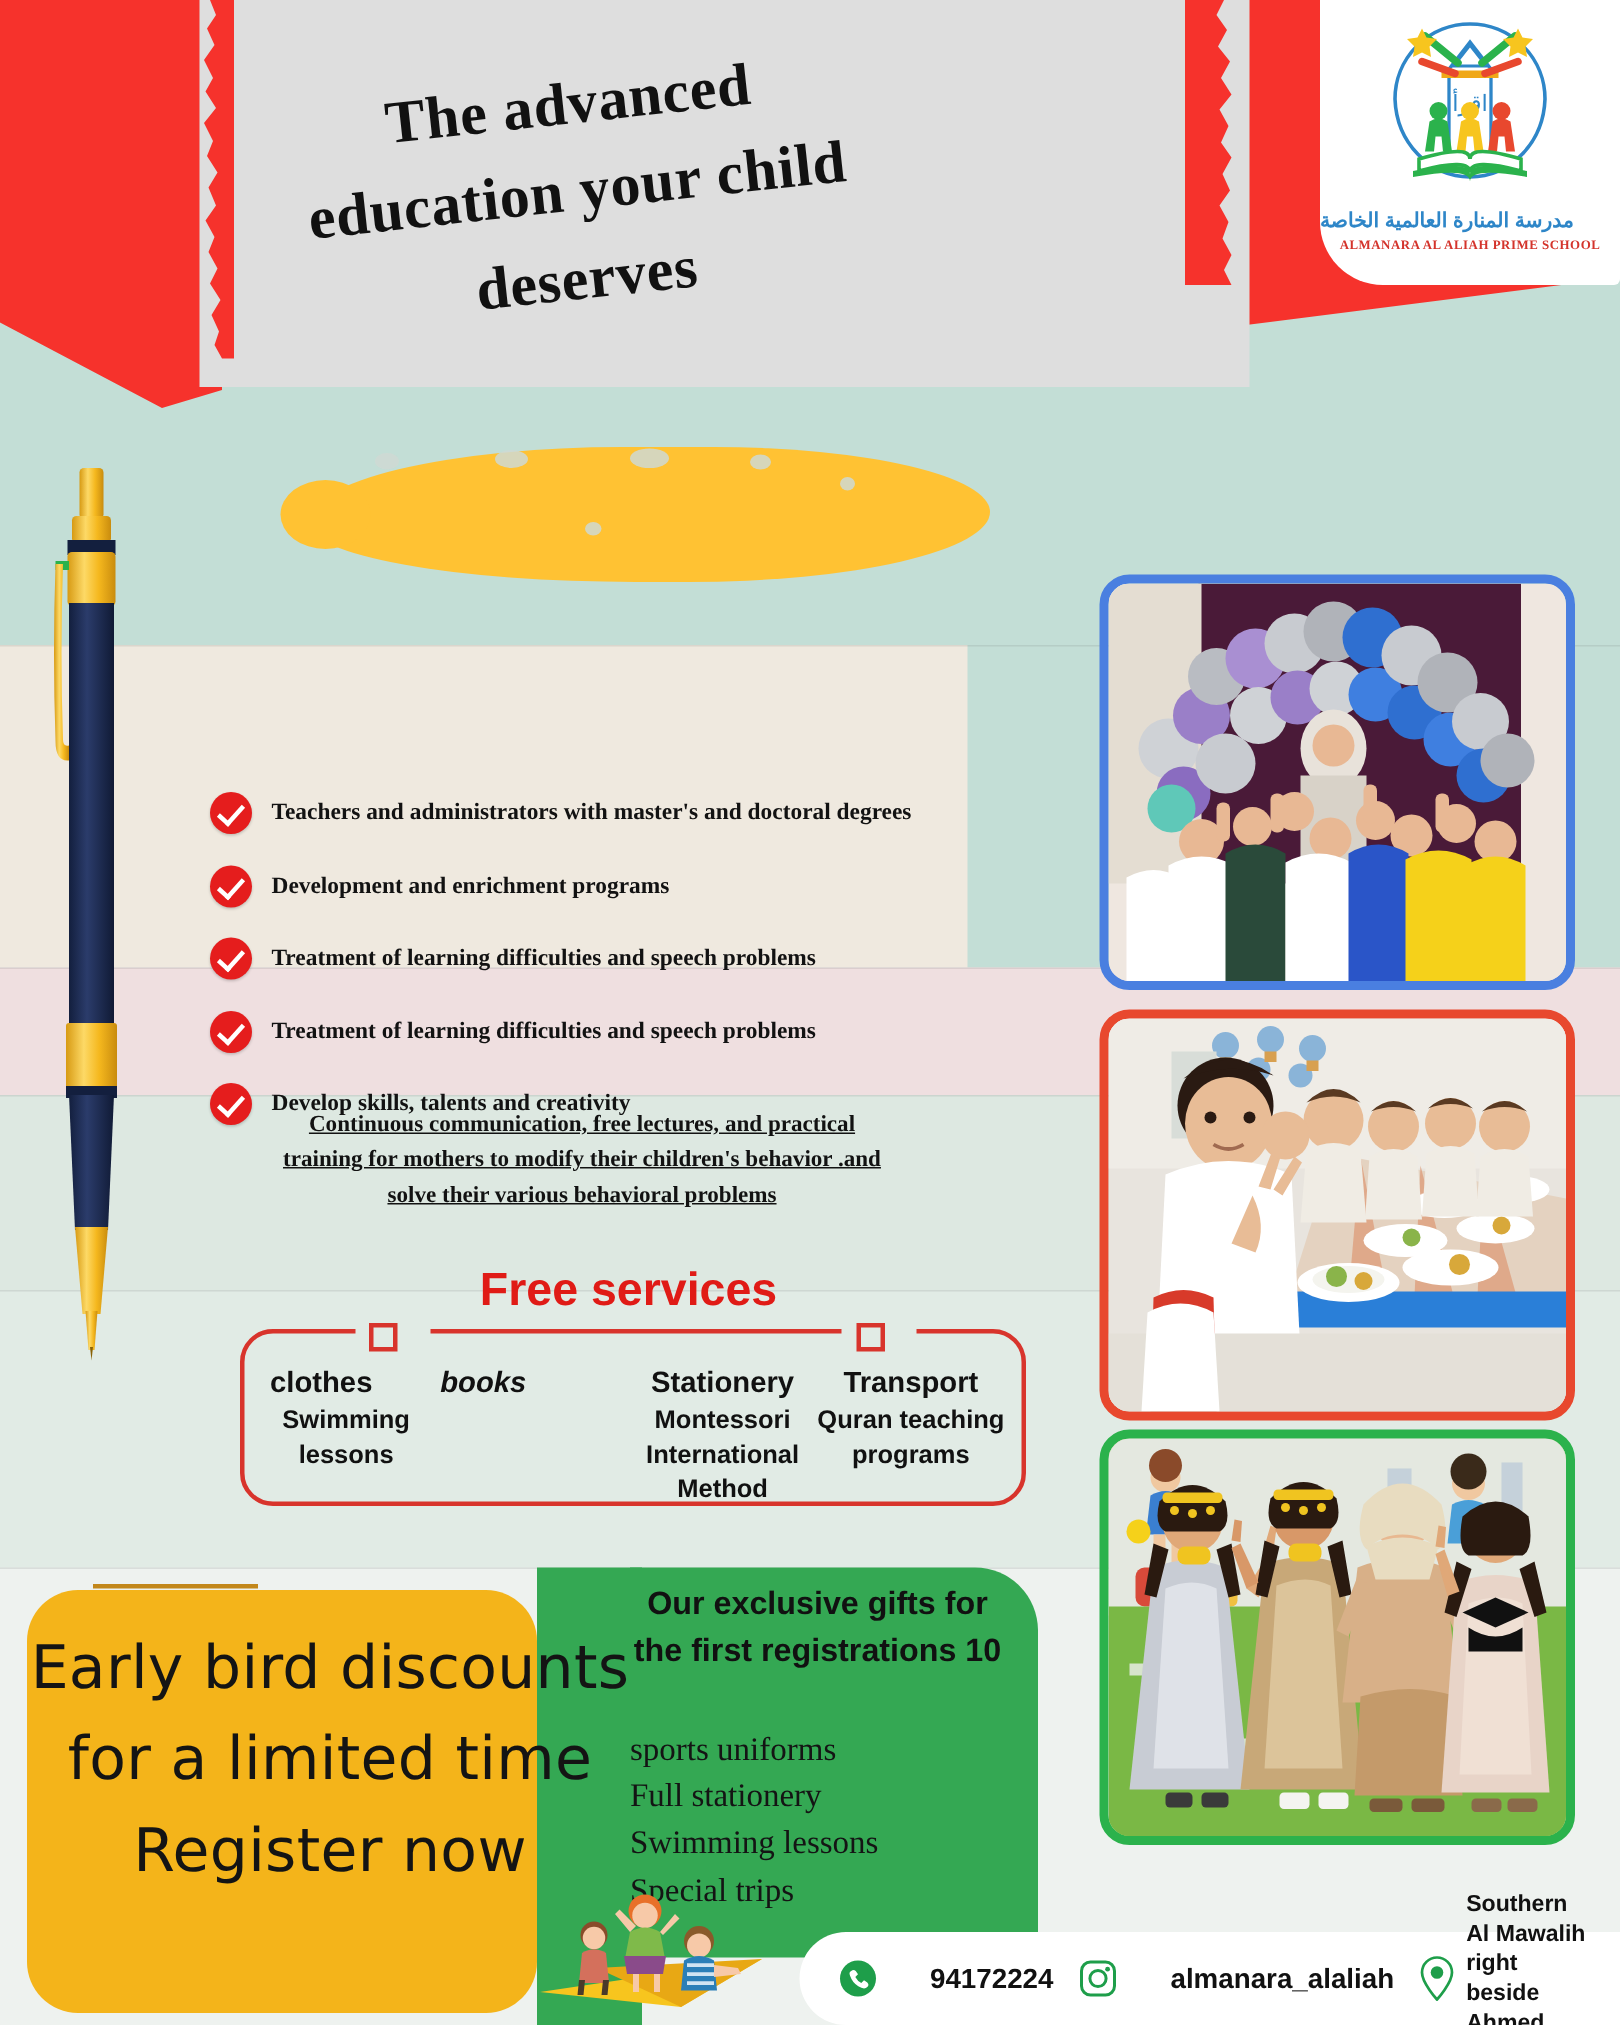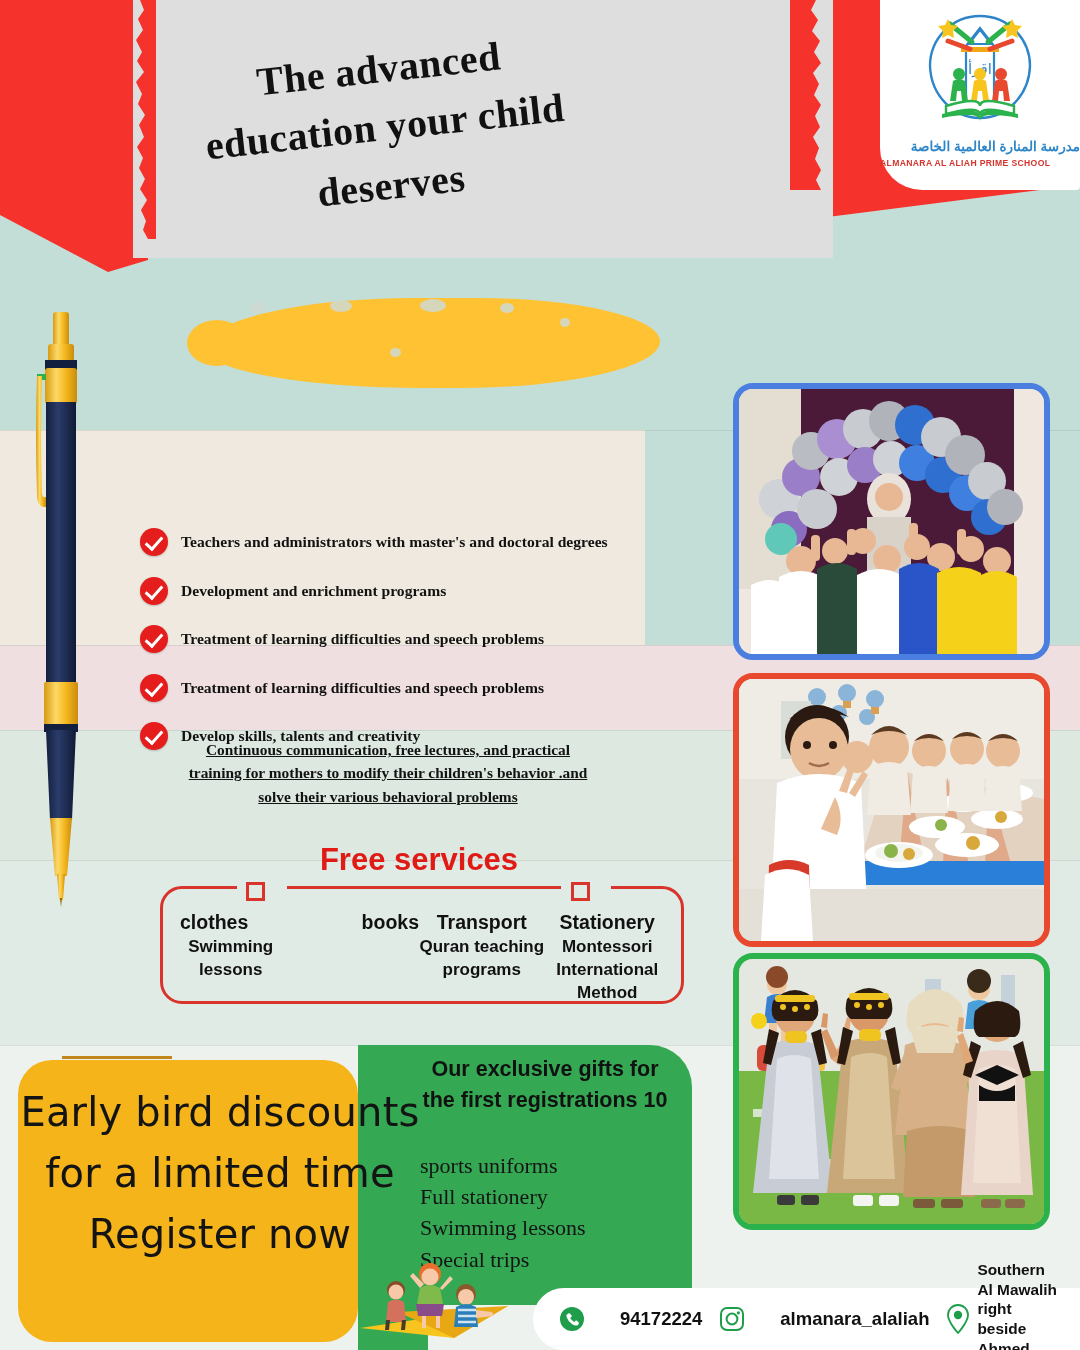--- a/index.html
+++ b/index.html
@@ -37,26 +37,26 @@
     letter-spacing:.5px;
   }
 
   
   .logo-card{
     position:absolute;right:0;top:0;width:200px;height:190px;background:#fff;
     border-bottom-left-radius:42px;border-bottom-right-radius:4px;
   }
   .logo-mark{position:absolute;left:26px;top:14px;width:148px;height:120px;}
   .logo-ar{
-    position:absolute;left:0;right:0;top:138px;text-align:right;
+    position:absolute;left:0;right:0;top:138px;text-align:left;
     font-size:13.5px;color:#2e86c8;font-weight:bold;direction:rtl;
   }
   .logo-en{
-    position:absolute;left:0;right:0;top:158px;text-align:left;
-    font-size:8.6px;color:#d4342c;font-weight:bold;letter-spacing:.35px;
+    position:absolute;left:0;right:0;top:158px;text-align:center;
+    font-size:8.6px;color:#d4342c;font-weight:bold;letter-spacing:.35px;font-family:Liberation Serif, serif;
   }
 
   
   .brush{
     position:absolute;left:205px;top:298px;width:455px;height:90px;
     background:#ffc233;border-radius:48% 42% 46% 50%/58% 50% 54% 46%;
   }
   .brush:after{
     content:"";position:absolute;left:-18px;top:22px;width:60px;height:46px;
     background:#ffc233;border-radius:50%;
@@ -103,21 +103,21 @@
   }
   .fs-title{
     position:absolute;left:160px;top:842px;width:518px;text-align:center;
     font-size:31px;font-weight:bold;color:#e01b16;
   }
   .fs-cols{position:absolute;left:168px;top:908px;width:502px;display:flex;}
   .fs-col{flex:1;text-align:center;font-weight:bold;color:#111;}
   .fs-head{font-size:19.5px;line-height:1.45;}
   .fs-sub{font-size:17px;line-height:1.35;}
   .fs-col.c1 .fs-head{text-align:left;padding-left:12px;}
-  .fs-col.c2 .fs-head{text-align:right;}
+  .fs-col.c2 .fs-head{text-align:left;font-style:italic;}
 
   
   .yellow-panel{
     position:absolute;left:18px;top:1060px;width:340px;height:282px;
     background:#f4b41a;border-radius:34px;
   }
   .yellow-text{
     position:absolute;left:18px;top:1082px;width:404px;text-align:center;
     font-size:40px;line-height:1.52;color:#141414;
     font-family:"DejaVu Sans",sans-serif;letter-spacing:.2px;
@@ -289,26 +289,26 @@
   <div class="fs-cols">
     <div class="fs-col c1">
       <div class="fs-head">clothes</div>
       <div class="fs-sub">Swimming lessons</div>
     </div>
     <div class="fs-col c2">
       <div class="fs-head">books</div>
       <div class="fs-sub"></div>
     </div>
     <div class="fs-col">
+      <div class="fs-head">Stationery</div>
+      <div class="fs-sub">Montessori International Method</div>
+    </div>
+    <div class="fs-col">
       <div class="fs-head">Transport</div>
       <div class="fs-sub">Quran teaching programs</div>
-    </div>
-    <div class="fs-col">
-      <div class="fs-head">Stationery</div>
-      <div class="fs-sub">Montessori International Method</div>
     </div>
   </div>
 
   <div class="green-panel2"></div>
   <div class="green-panel"></div>
   <div class="gifts-title">Our exclusive gifts for the first registrations 10</div>
   <div class="gifts-list">
     <div>sports uniforms</div>
     <div>Full stationery</div>
     <div>Swimming lessons</div>

